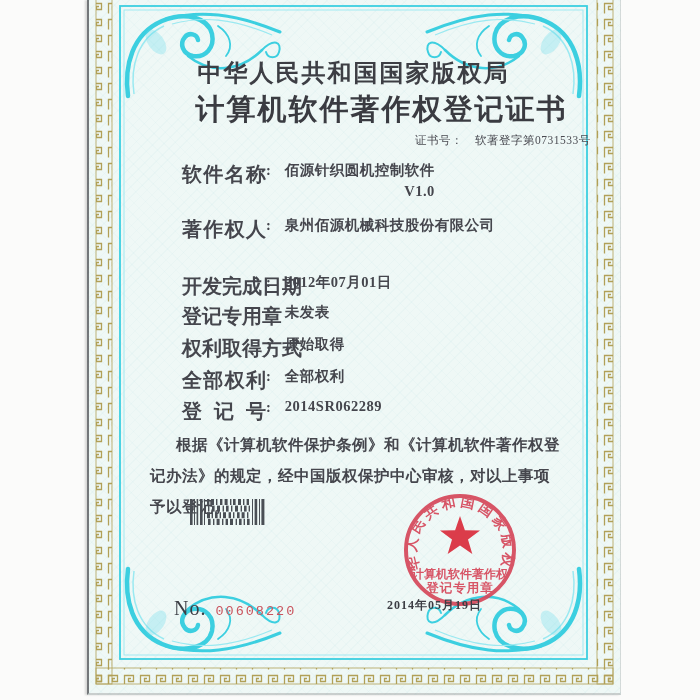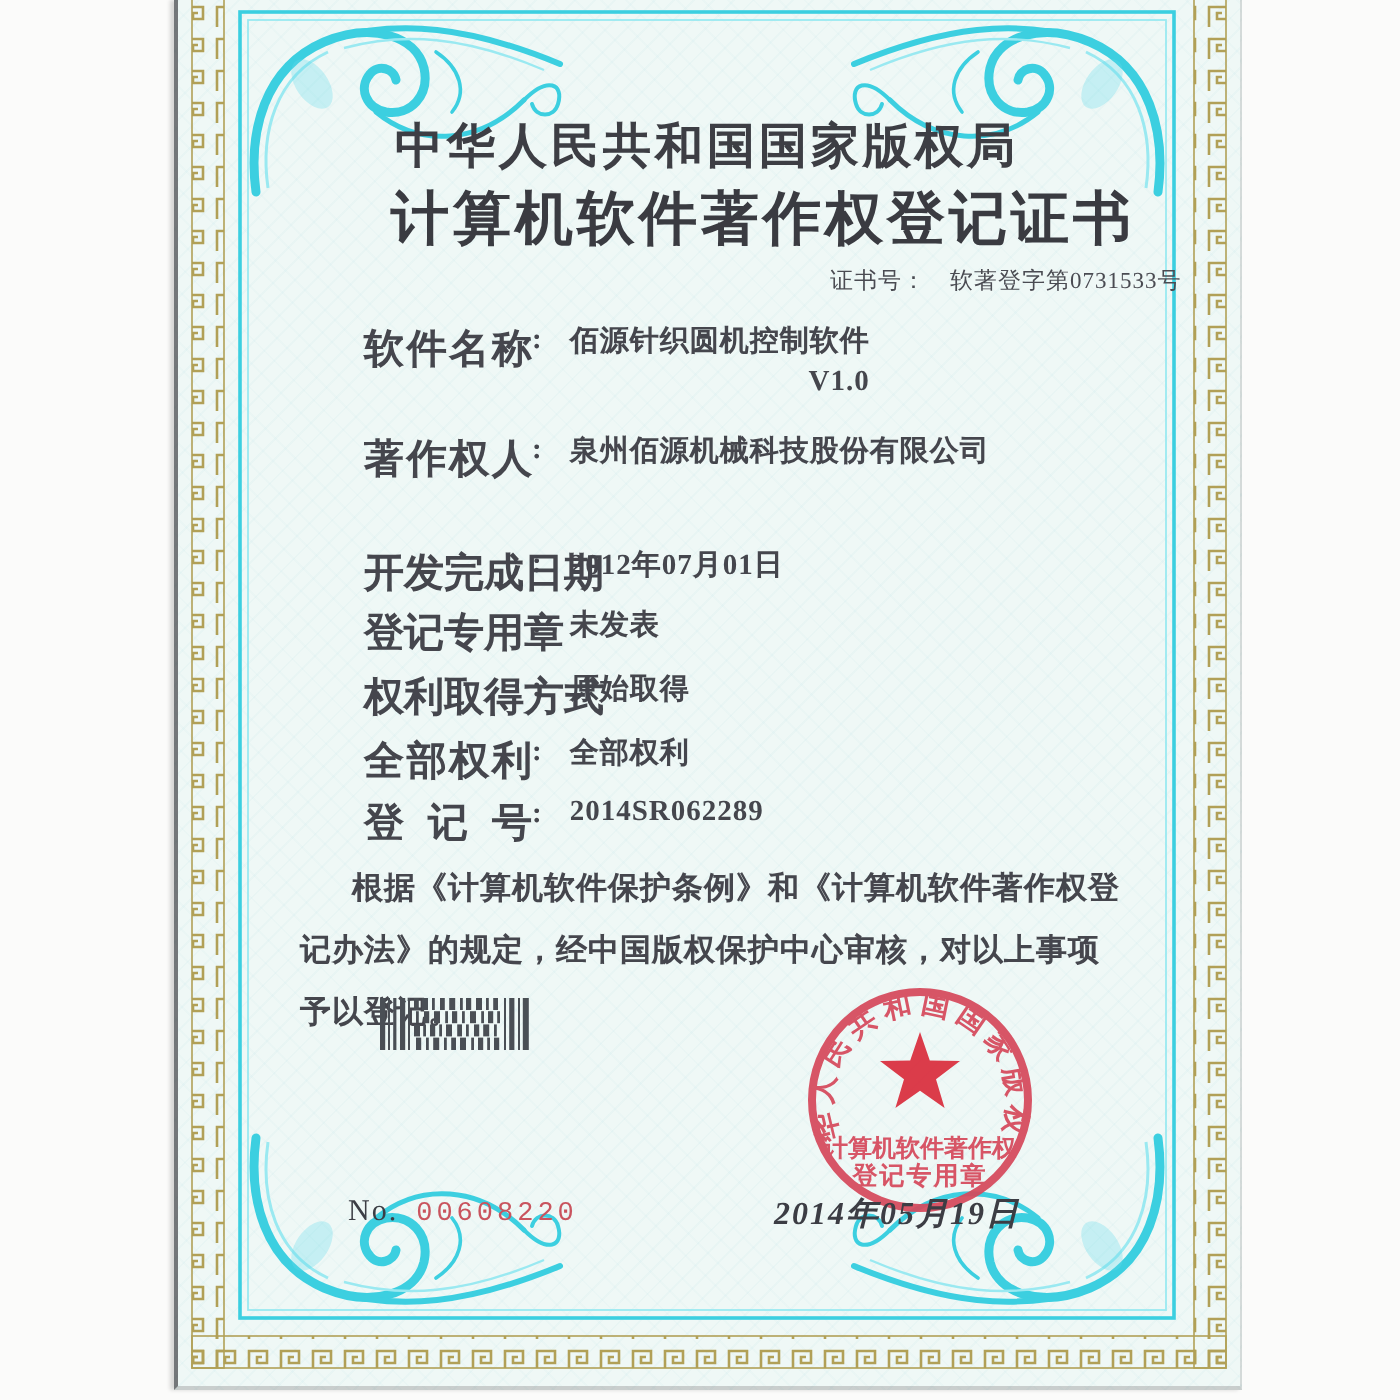--- a/index.html
+++ b/index.html
@@ -47,26 +47,25 @@
   }
   .fvalue .v2{margin-top:3px;text-align:right;}
   .statement{
     left:61px;top:429px;width:414px;margin:0;
     font-size:15.5px;line-height:31px;color:#45464d;font-weight:600;
     text-indent:26px;letter-spacing:0.5px;
   }
   .barcode{left:101px;top:499px;width:76px;height:26px;}
   .seal{left:309px;top:488px;width:124px;height:124px;opacity:0.93;}
   .date{
-    left:298px;top:597px;font-size:16px;color:#3c3d44;font-weight:700;letter-spacing:1px;
+    left:298px;top:597px;font-size:12px;color:#3c3d44;font-weight:700;letter-spacing:1px;
     white-space:nowrap;
-    font-style:italic;
   }
   .serial{left:85px;top:597px;white-space:nowrap;}
-  .serial .no-label{font-size:15px;color:#3c3e45;letter-spacing:1px;}
+  .serial .no-label{font-size:20px;color:#3c3e45;letter-spacing:1px;}
   .serial .no-value{
     font-size:13.5px;color:#c9545e;letter-spacing:2px;margin-left:9px;
     font-family:"Liberation Mono","DejaVu Sans Mono",monospace;
   }
 </style>
 </head>
 <body>
 
 <div class="stage">
   <div class="paper">

